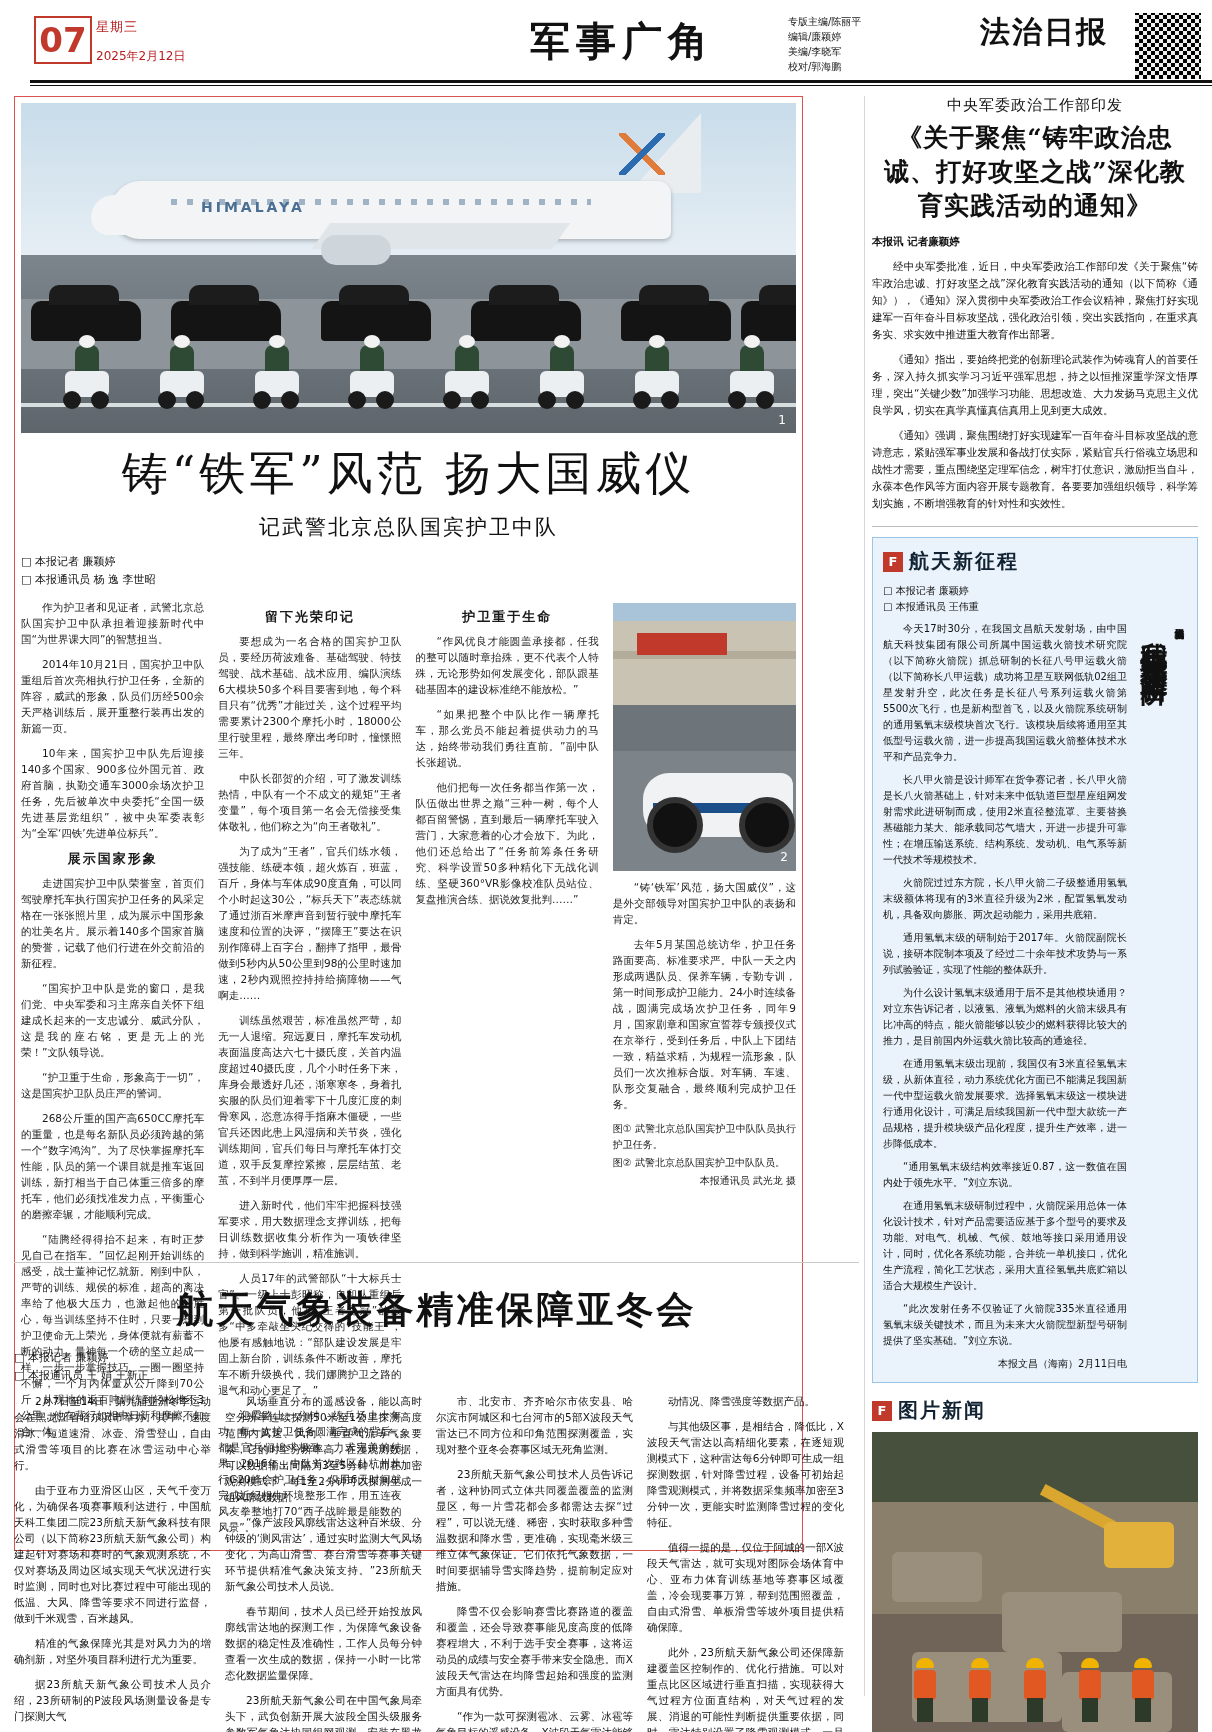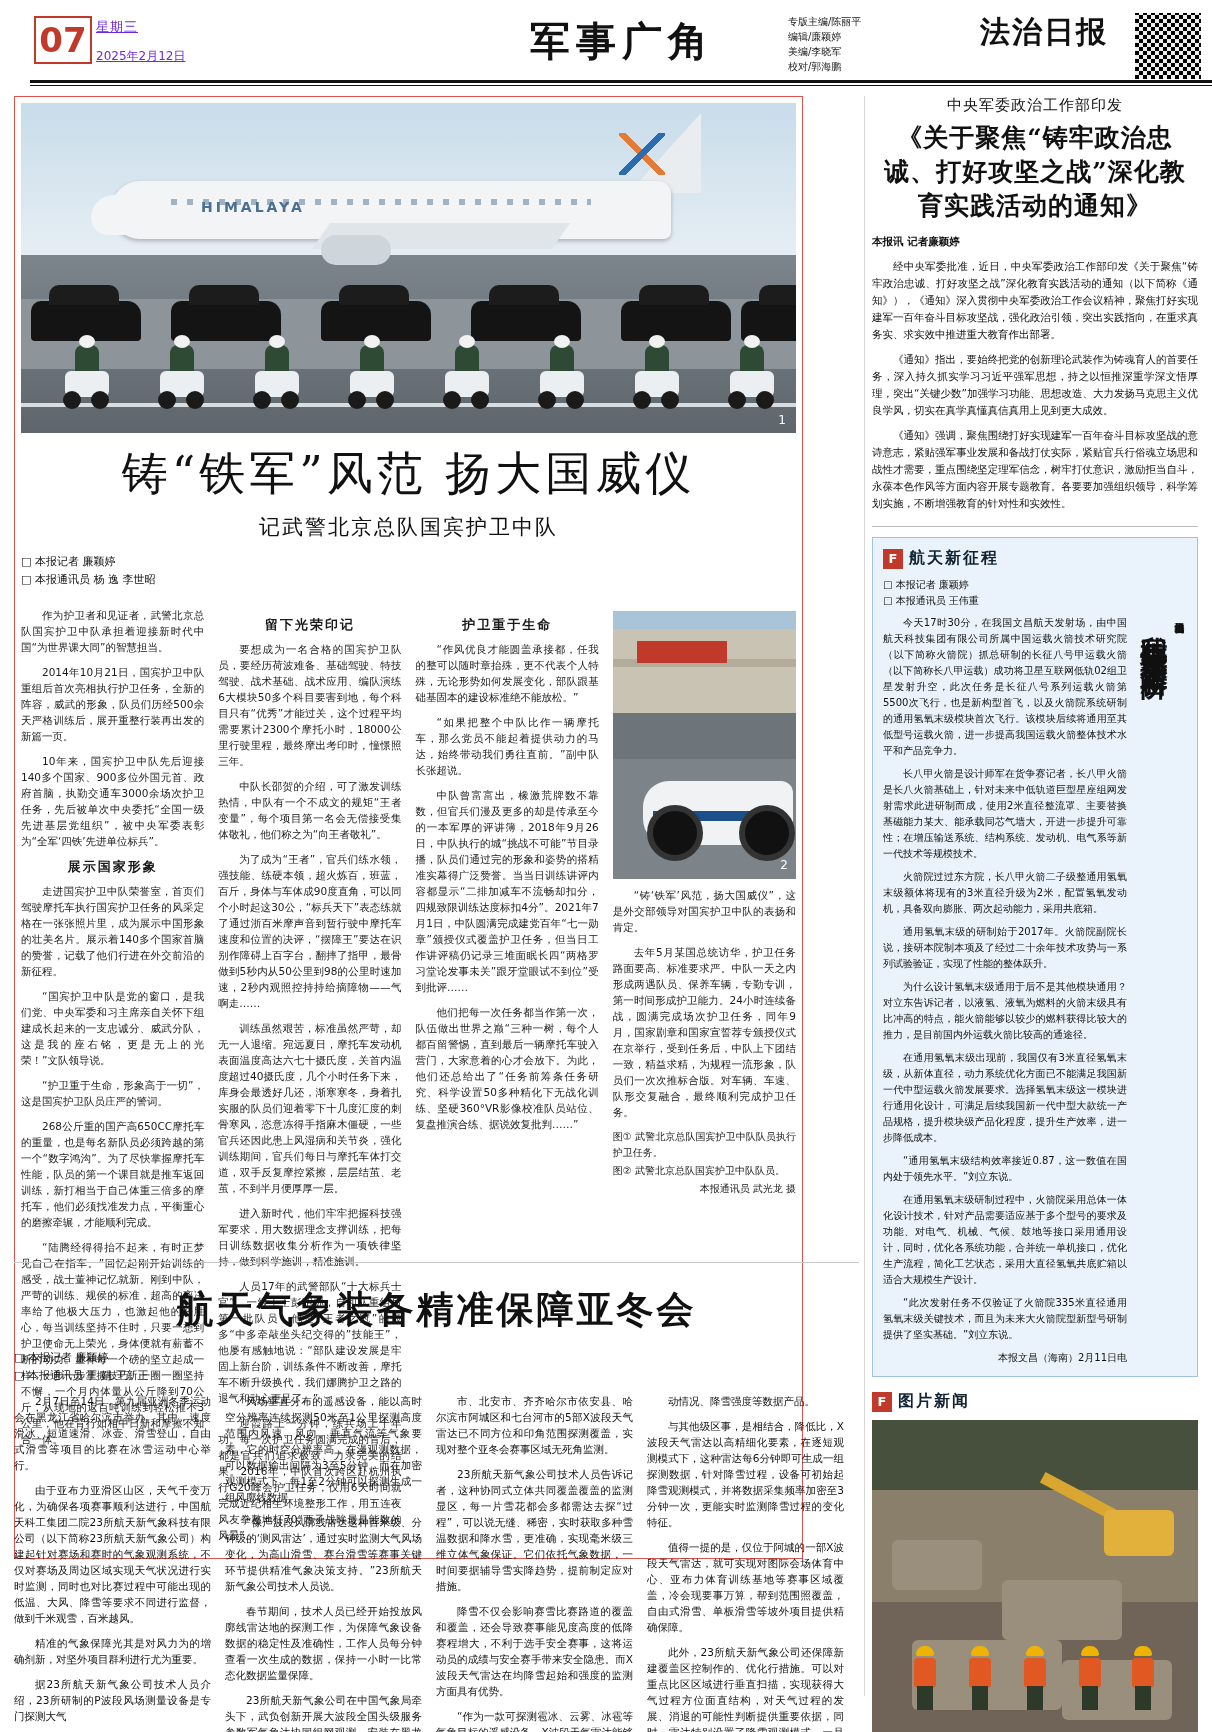--- a/index.html
+++ b/index.html
@@ -15,21 +15,21 @@
 
   
   .masthead{position:absolute;left:16px;top:0;width:1212px;height:86px;}
   .mast-inner{position:relative;height:86px;}
   .page-num-box{
     position:absolute;left:18px;top:16px;width:54px;height:44px;
     border:2px solid #c0392b;color:#c0392b;
     font-size:34px;font-weight:bold;line-height:44px;text-align:center;
     font-family:"DejaVu Sans",sans-serif;
   }
-  .page-date{position:absolute;left:80px;top:18px;font-size:13px;color:#6d28d9;text-decoration:underline;}
+  .page-date{position:absolute;left:80px;top:18px;font-size:13px;color:#b91c1c;}
   .page-date .wk{display:block;letter-spacing:1px;}
   .page-date .dt{display:block;margin-top:12px;font-size:12px;}
   .mast-title{
     position:absolute;left:0;right:0;top:14px;text-align:center;
     font-size:40px;font-weight:bold;letter-spacing:6px;
     font-family:"DejaVu Serif","Liberation Serif",serif;
   }
   .mast-credits{
     position:absolute;right:310px;top:14px;width:130px;
     font-size:10px;line-height:15px;color:#222;text-align:left;
@@ -88,21 +88,21 @@
   .photo-num{position:absolute;right:10px;bottom:6px;color:#fff;font-size:12px;}
   .hero-title{
     text-align:center;margin-top:10px;
     font-family:"DejaVu Serif","Liberation Serif",serif;
     font-size:46px;font-weight:normal;letter-spacing:4px;color:#111;
   }
   .hero-sub{text-align:center;font-size:21px;margin-top:8px;letter-spacing:2px;color:#111;}
   .byline{margin-top:12px;font-size:11px;line-height:18px;color:#111;}
   .byline .bl{display:block;}
 
-  .cols4{display:flex;gap:14px;margin-top:18px;}
+  .cols4{display:flex;gap:14px;margin-top:10px;}
   .col{width:197px;font-size:10.5px;line-height:16px;text-align:justify;color:#1a1a1a;}
   .col p{margin:0 0 9px 0;text-indent:2em;}
   .sec-h{font-weight:bold;font-size:13px;text-align:center;margin:10px 0 8px;letter-spacing:2px;}
   .inner-photo{
     position:relative;width:100%;height:268px;margin:4px 0 8px;overflow:hidden;
     background:linear-gradient(#a9c4d8 0 38%,#6d757a 38% 100%);
   }
   .ip-bldg{position:absolute;left:0;top:18px;width:100%;height:84px;background:#c9c3b4;}
   .ip-bldg:after{content:"";position:absolute;left:0;top:30px;width:100%;height:8px;background:#b4ac9b;}
   .ip-banner{position:absolute;left:24px;top:30px;width:90px;height:22px;background:#c0392b;}
@@ -127,21 +127,21 @@
     text-align:center;font-family:"DejaVu Serif","Liberation Serif",serif;
     font-size:25px;font-weight:bold;line-height:34px;letter-spacing:1px;margin-bottom:10px;
   }
   .notice-body{font-size:10.5px;line-height:17px;text-align:justify;}
   .notice-body p{margin:0 0 8px 0;text-indent:2em;}
   .hr-thin{height:1px;background:#bbb;margin:10px 0;}
 
   .panel{border:1px solid #9dc3e6;background:#eaf3fb;padding:10px;}
   .panel-head{display:flex;align-items:center;gap:6px;margin-bottom:8px;}
   .panel-badge{width:20px;height:20px;background:#c0392b;color:#fff;font-size:13px;font-weight:bold;text-align:center;line-height:20px;}
-  .panel-head-text{font-size:16px;font-weight:bold;letter-spacing:2px;color:#123;}
+  .panel-head-text{font-size:20px;font-weight:bold;letter-spacing:2px;color:#123;}
   .vert-wrap{display:flex;flex-direction:row-reverse;gap:10px;}
   .vert-title{
     writing-mode:vertical-rl;text-orientation:upright;
     font-family:"DejaVu Serif","Liberation Serif",serif;
     font-size:27px;font-weight:bold;letter-spacing:3px;line-height:34px;
     height:440px;
   }
   .vert-byline{writing-mode:vertical-rl;font-size:10px;line-height:16px;height:120px;}
   .panel-body{flex:1;font-size:10px;line-height:16px;text-align:justify;}
   .panel-body p{margin:0 0 7px 0;text-indent:2em;}
@@ -318,21 +318,20 @@
           <p>训练虽然艰苦，标准虽然严苛，却无一人退缩。宛远夏日，摩托车发动机表面温度高达六七十摄氏度，关首内温度超过40摄氏度，几个小时任务下来，库身会最透好几还，渐寒寒冬，身着扎实服的队员们迎着零下十几度汇度的刺骨寒风，恣意冻得手指麻木僵硬，一些官兵还因此患上风湿病和关节炎，强化训练期间，官兵们每日与摩托车体打交道，双手反复摩控紧擦，层层结茧、老茧，不到半月便厚厚一层。</p>
           <p>进入新时代，他们牢牢把握科技强军要求，用大数据理念支撑训练，把每日训练数据收集分析作为一项铁律坚持，做到科学施训，精准施训。</p>
           <p>人员17年的武警部队“十大标兵士官”、一级上士彭昭称，自和队重组后第一批队员，他是“王者之冠”的最多“中多牵敲坐头纪交得的”技能王”，他屡有感触地说：“部队建设发展是牢固上新台阶，训练条件不断改善，摩托车不断升级换代，我们娜腾护卫之路的退气和动心更足了。”</p>
           <p>迎霞路上一分钟，练兵场上十年功。每一次护卫任务圆满完成的背后，都是官兵们追求极致、力求完美的结果。2016年，中队首次跨区赴杭州执行G20峰会护卫任务，仅用6天时间就完成近纪相生环境整形工作，用五连夜风友拳整地打70“西子战眸最是能数的风景”。</p>
         </div>
 
         <div class="col">
           <div class="sec-h">护卫重于生命</div>
           <p>“作风优良才能圆盖承接都，任我的整可以随时章抬殊，更不代表个人特殊，无论形势如何发展变化，部队跟基础基固本的建设标准绝不能放松。”</p>
           <p>“如果把整个中队比作一辆摩托车，那么党员不能起着提供动力的马达，始终带动我们勇往直前。”副中队长张超说。</p>
-          <p>中队曾富富出，橡激荒牌数不靠数，但官兵们漫及更多的却是传承至今的一本军厚的评讲簿，2018年9月26日，中队执行的城“挑战不可能”节目录播，队员们通过完的形象和姿势的搭精准实幕得广泛赞誉。当当日训练讲评内容都显示“二排加减车不流畅却扣分，四规致限训练达度标扣4分”。2021年7月1日，中队圆满完成建党百年“七一勋章”颁授仪式覆盖护卫任务，但当日工作讲评稿仍记录三堆面眠长四“两格罗习堂论发事未关”跟牙堂眼试不到位”受到批评……</p>
           <p>他们把每一次任务都当作第一次，队伍做出世界之巅“三种一树，每个人都百留警惕，直到最后一辆摩托车驶入营门，大家意着的心才会放下。为此，他们还总给出了“任务前筹条任务研究、科学设置50多种精化下无战化训练、坚硬360°VR影像校准队员站位、复盘推演合练、据说效复批判……”</p>
         </div>
 
         <div class="col">
           <div class="inner-photo">
             <div class="ip-bldg"></div>
             <div class="ip-banner"></div>
             <div class="ip-road"></div>
             <div class="ip-moto-2">
               <div class="b"></div>

